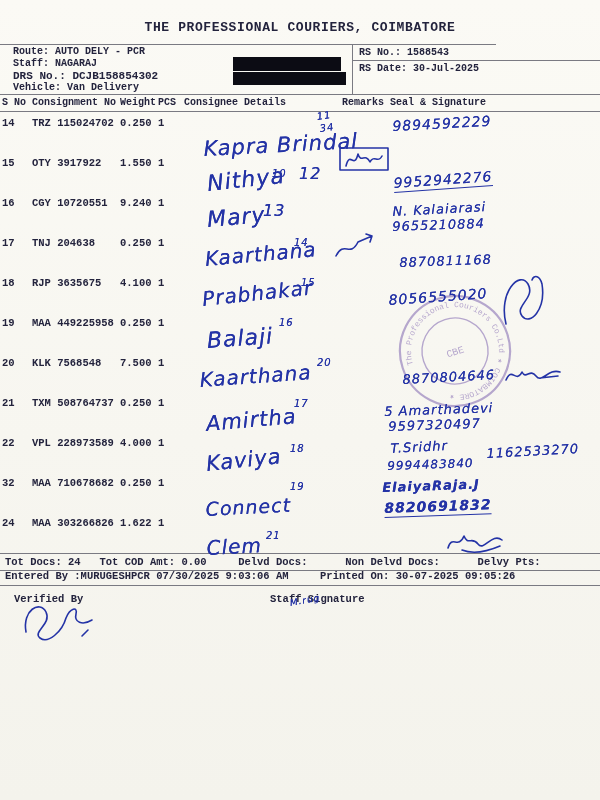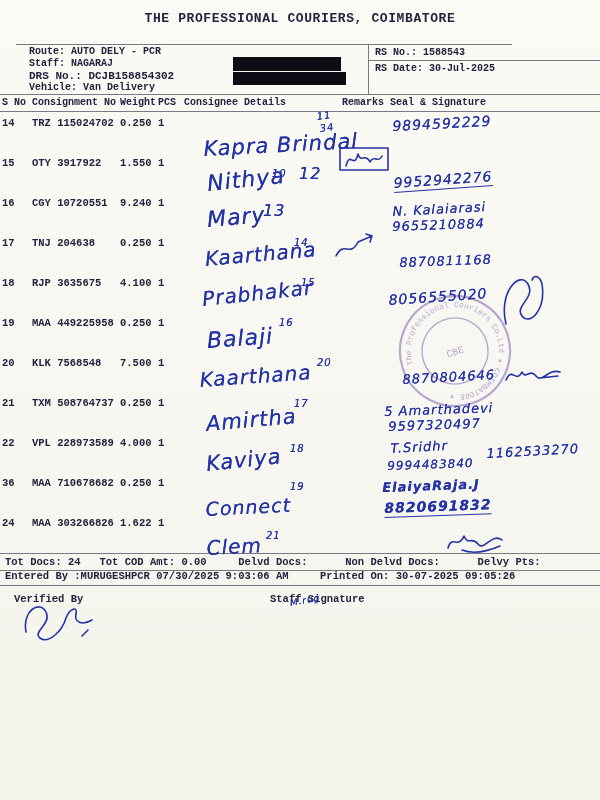--- a/index.html
+++ b/index.html
@@ -3,24 +3,24 @@
 <meta charset="utf-8">
 <style>
   * { margin:0; padding:0; box-sizing:border-box; }
   html,body { width:600px; height:800px; }
   body { background:#e8e6e0; font-family:"Liberation Mono","DejaVu Sans Mono",monospace; }
   .page {
     position:relative; width:600px; height:800px; overflow:hidden;
     background:linear-gradient(180deg,#fbfaf5 0%,#f7f6f0 55%,#f4f3ec 100%);
     color:#23233d;
   }
-  .title { text-align:center; padding-top:11px; font-size:13px; font-weight:bold; letter-spacing:.6px; }
+  .title { text-align:center; padding-top:20px; font-size:13px; font-weight:bold; letter-spacing:.6px; }
   .subtitle { text-align:center; margin-top:5px; font-size:12px; font-weight:bold; letter-spacing:.4px; }
 
-  .info { position:absolute; top:44px; left:16px; width:496px; height:50px; border-top:1px solid #7a7a82; }
+  .info { position:absolute; top:44px; left:0; width:496px; height:50px; border-top:1px solid #7a7a82; }
   .info-left { position:absolute; left:13px; top:1px; font-size:10px; font-weight:bold; line-height:12px; }
   .info-left .drs { font-size:11px; }
   .info-right { position:absolute; left:352px; top:0; width:248px; height:50px; border-left:1px solid #7a7a82; font-size:10px; font-weight:bold; }
   .info-right .r1 { border-bottom:1px solid #7a7a82; padding:2px 0 2px 6px; }
   .info-right .r2 { padding:2px 0 0 6px; }
 
   .scan-bar { position:absolute; background:#0c0c14; }
   .bar1 { left:233px; top:57px; width:108px; height:14px; }
   .bar2 { left:233px; top:72px; width:113px; height:13px; }
 
@@ -173,21 +173,21 @@
         <tr>
       <td>22</td>
       <td>VPL 228973589</td>
       <td>4.000</td>
       <td>1</td>
       <td></td>
       <td></td>
       <td></td>
     </tr>
         <tr>
-      <td>36</td>
+      <td>32</td>
       <td>MAA 710678682</td>
       <td>0.250</td>
       <td>1</td>
       <td></td>
       <td></td>
       <td></td>
     </tr>
         <tr>
       <td>24</td>
       <td>MAA 303266826</td>

